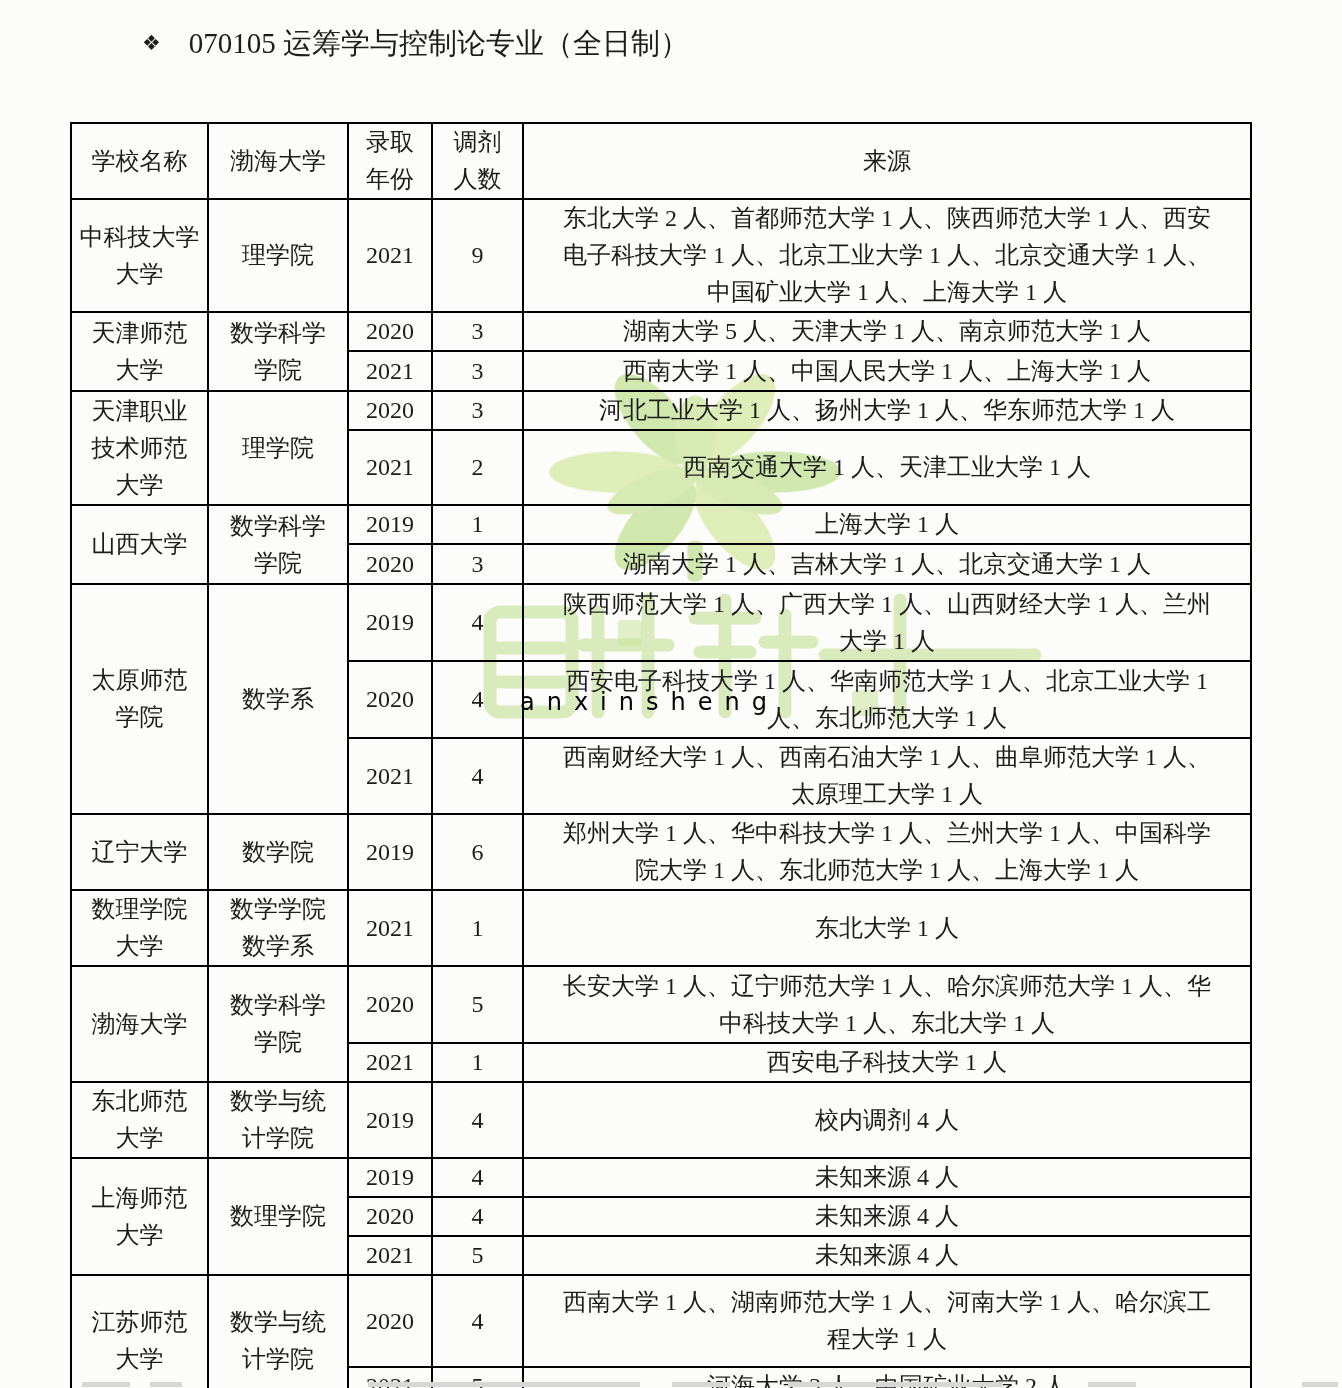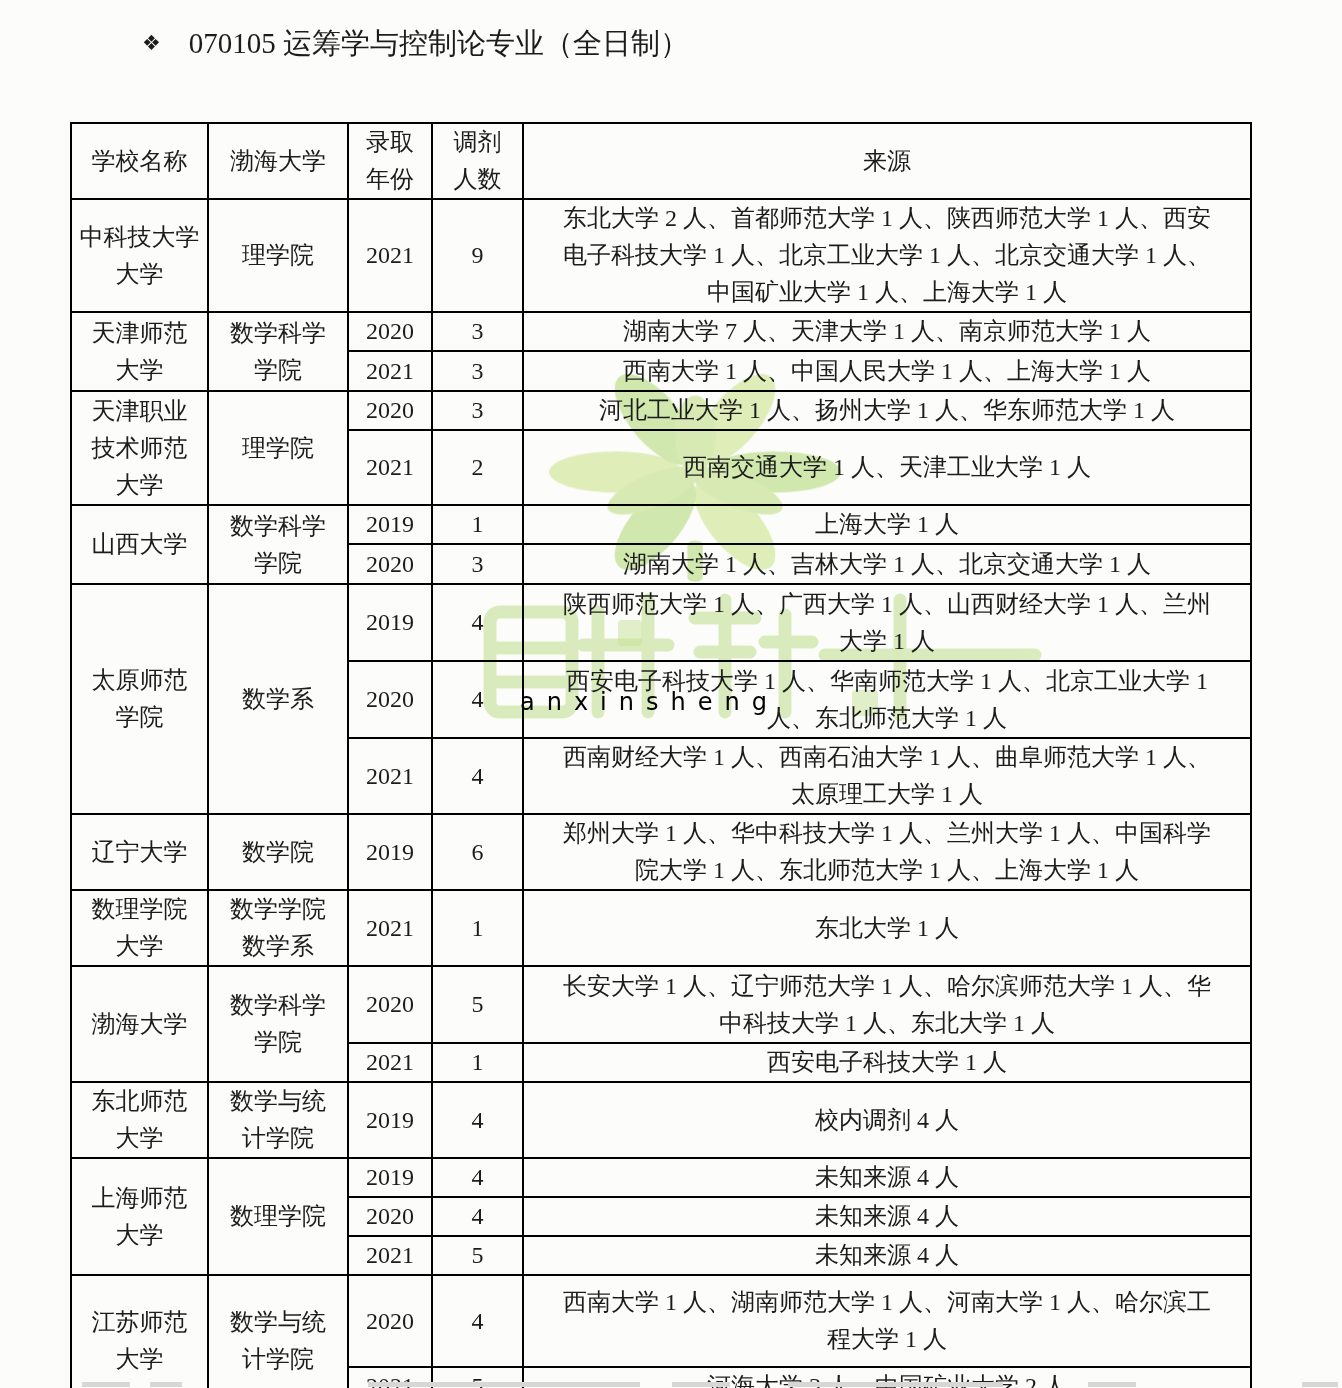--- a/index.html
+++ b/index.html
@@ -103,21 +103,21 @@
 中国矿业大学 1 人、上海大学 1 人</td>
   </tr>
 
   <tr style="height:37px">
     <td rowspan="2">天津师范
 大学</td>
     <td rowspan="2">数学科学
 学院</td>
     <td>2020</td>
     <td>3</td>
-    <td>湖南大学 7 人、天津大学 1 人、南京师范大学 1 人</td>
+    <td>湖南大学 5 人、天津大学 1 人、南京师范大学 1 人</td>
   </tr>
   <tr style="height:40px">
     <td>2021</td>
     <td>3</td>
     <td>西南大学 1 人、中国人民大学 1 人、上海大学 1 人</td>
   </tr>
 
   <tr style="height:38px">
     <td rowspan="2">天津职业
 技术师范

